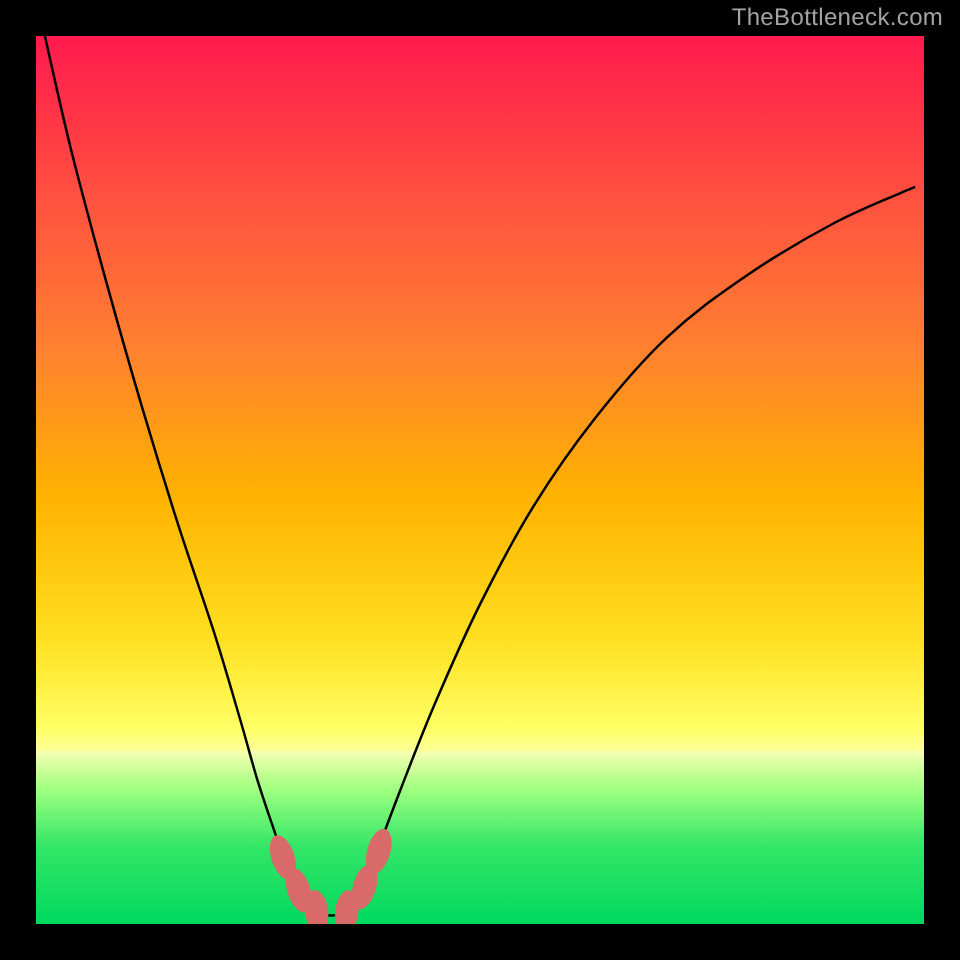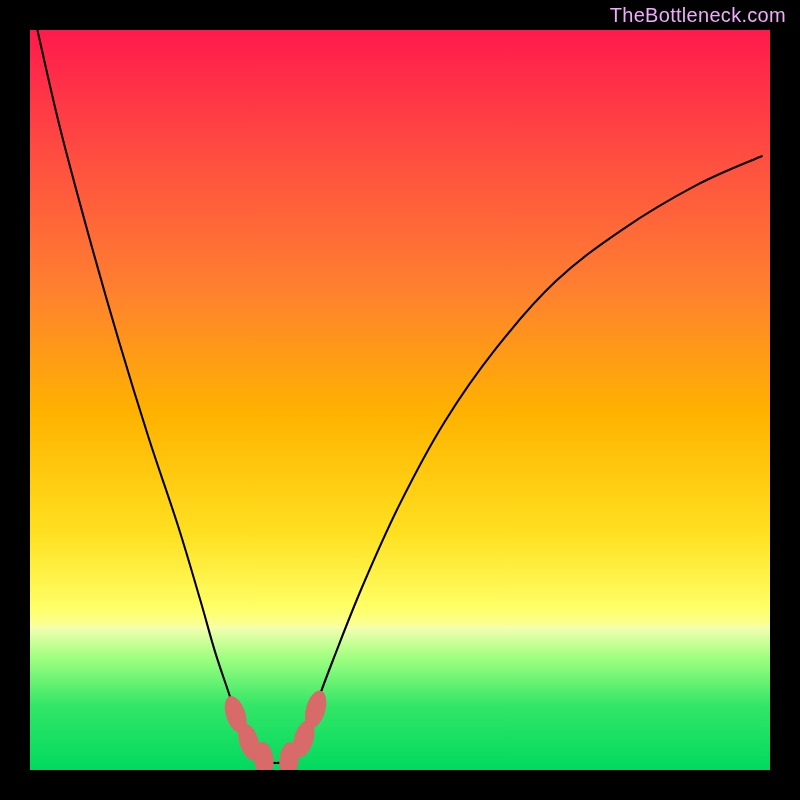--- a/index.html
+++ b/index.html
@@ -14,21 +14,21 @@
   .outer {
     position: relative;
     width: 800px;
     height: 800px;
     background: #000;
   }
   .watermark {
     position: absolute;
     top: 4px;
     right: 14px;
-    color: #f0abfc;
+    color: #a3a3a3;
     font-size: 20px;
     font-weight: 500;
     letter-spacing: 0.3px;
     z-index: 10;
   }
   .plot-frame {
     position: absolute;
     left: 30px;
     top: 30px;
     width: 740px;

